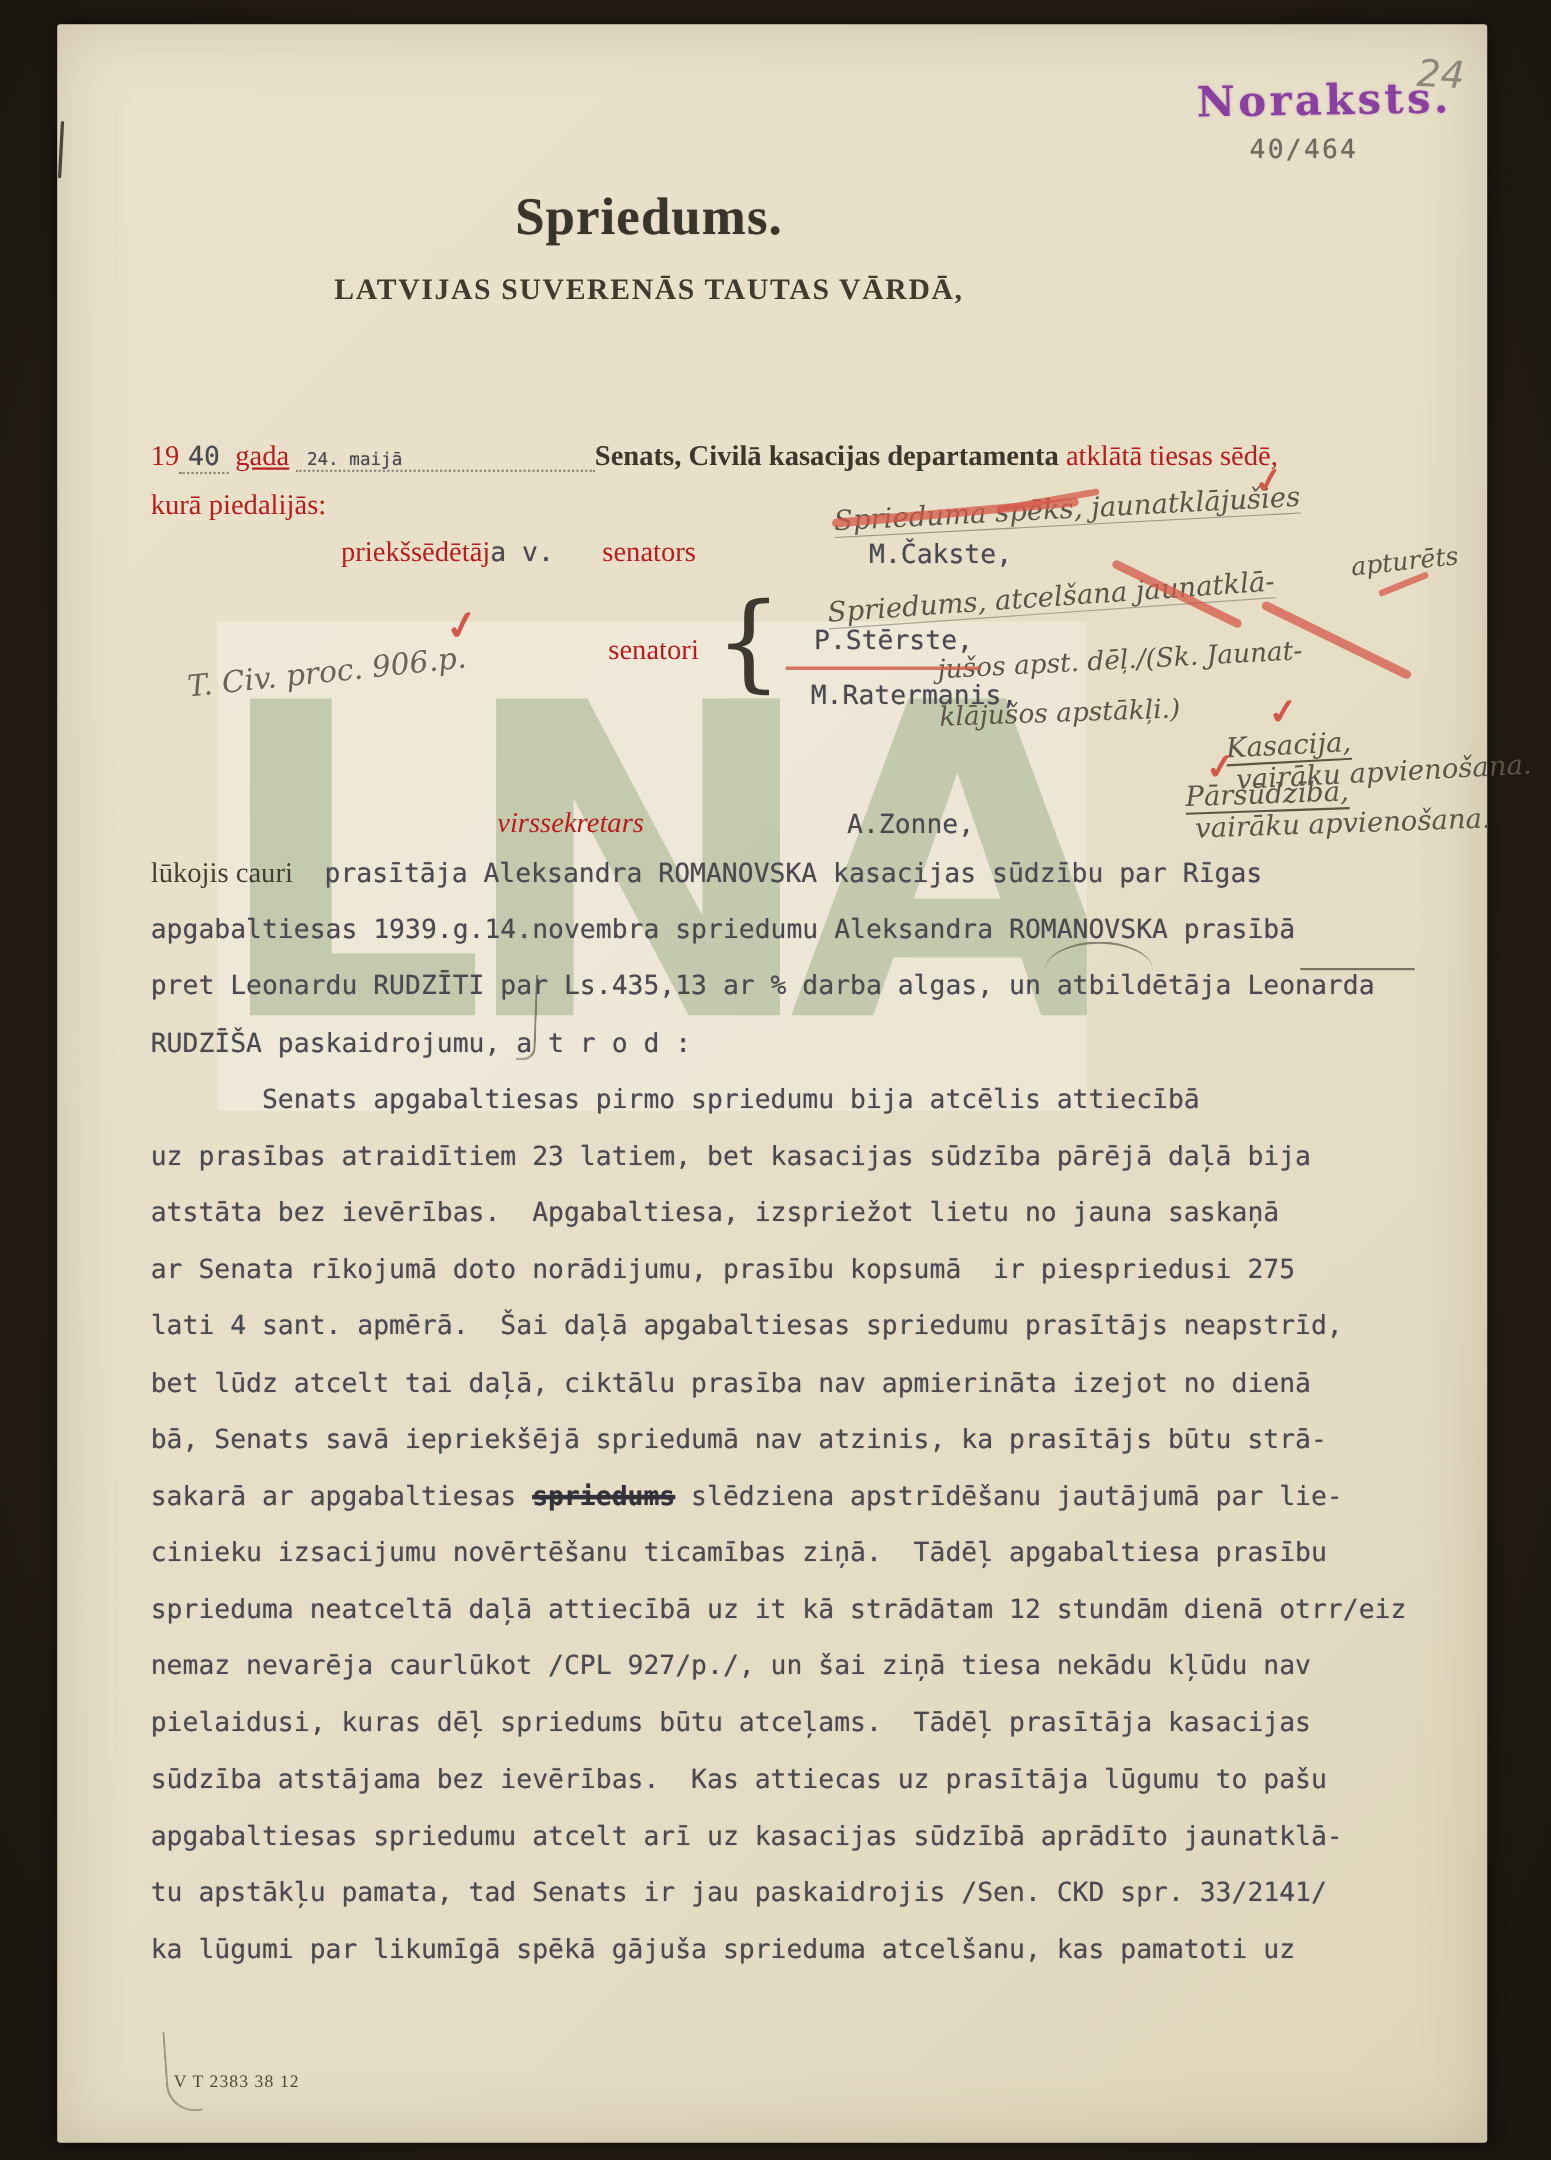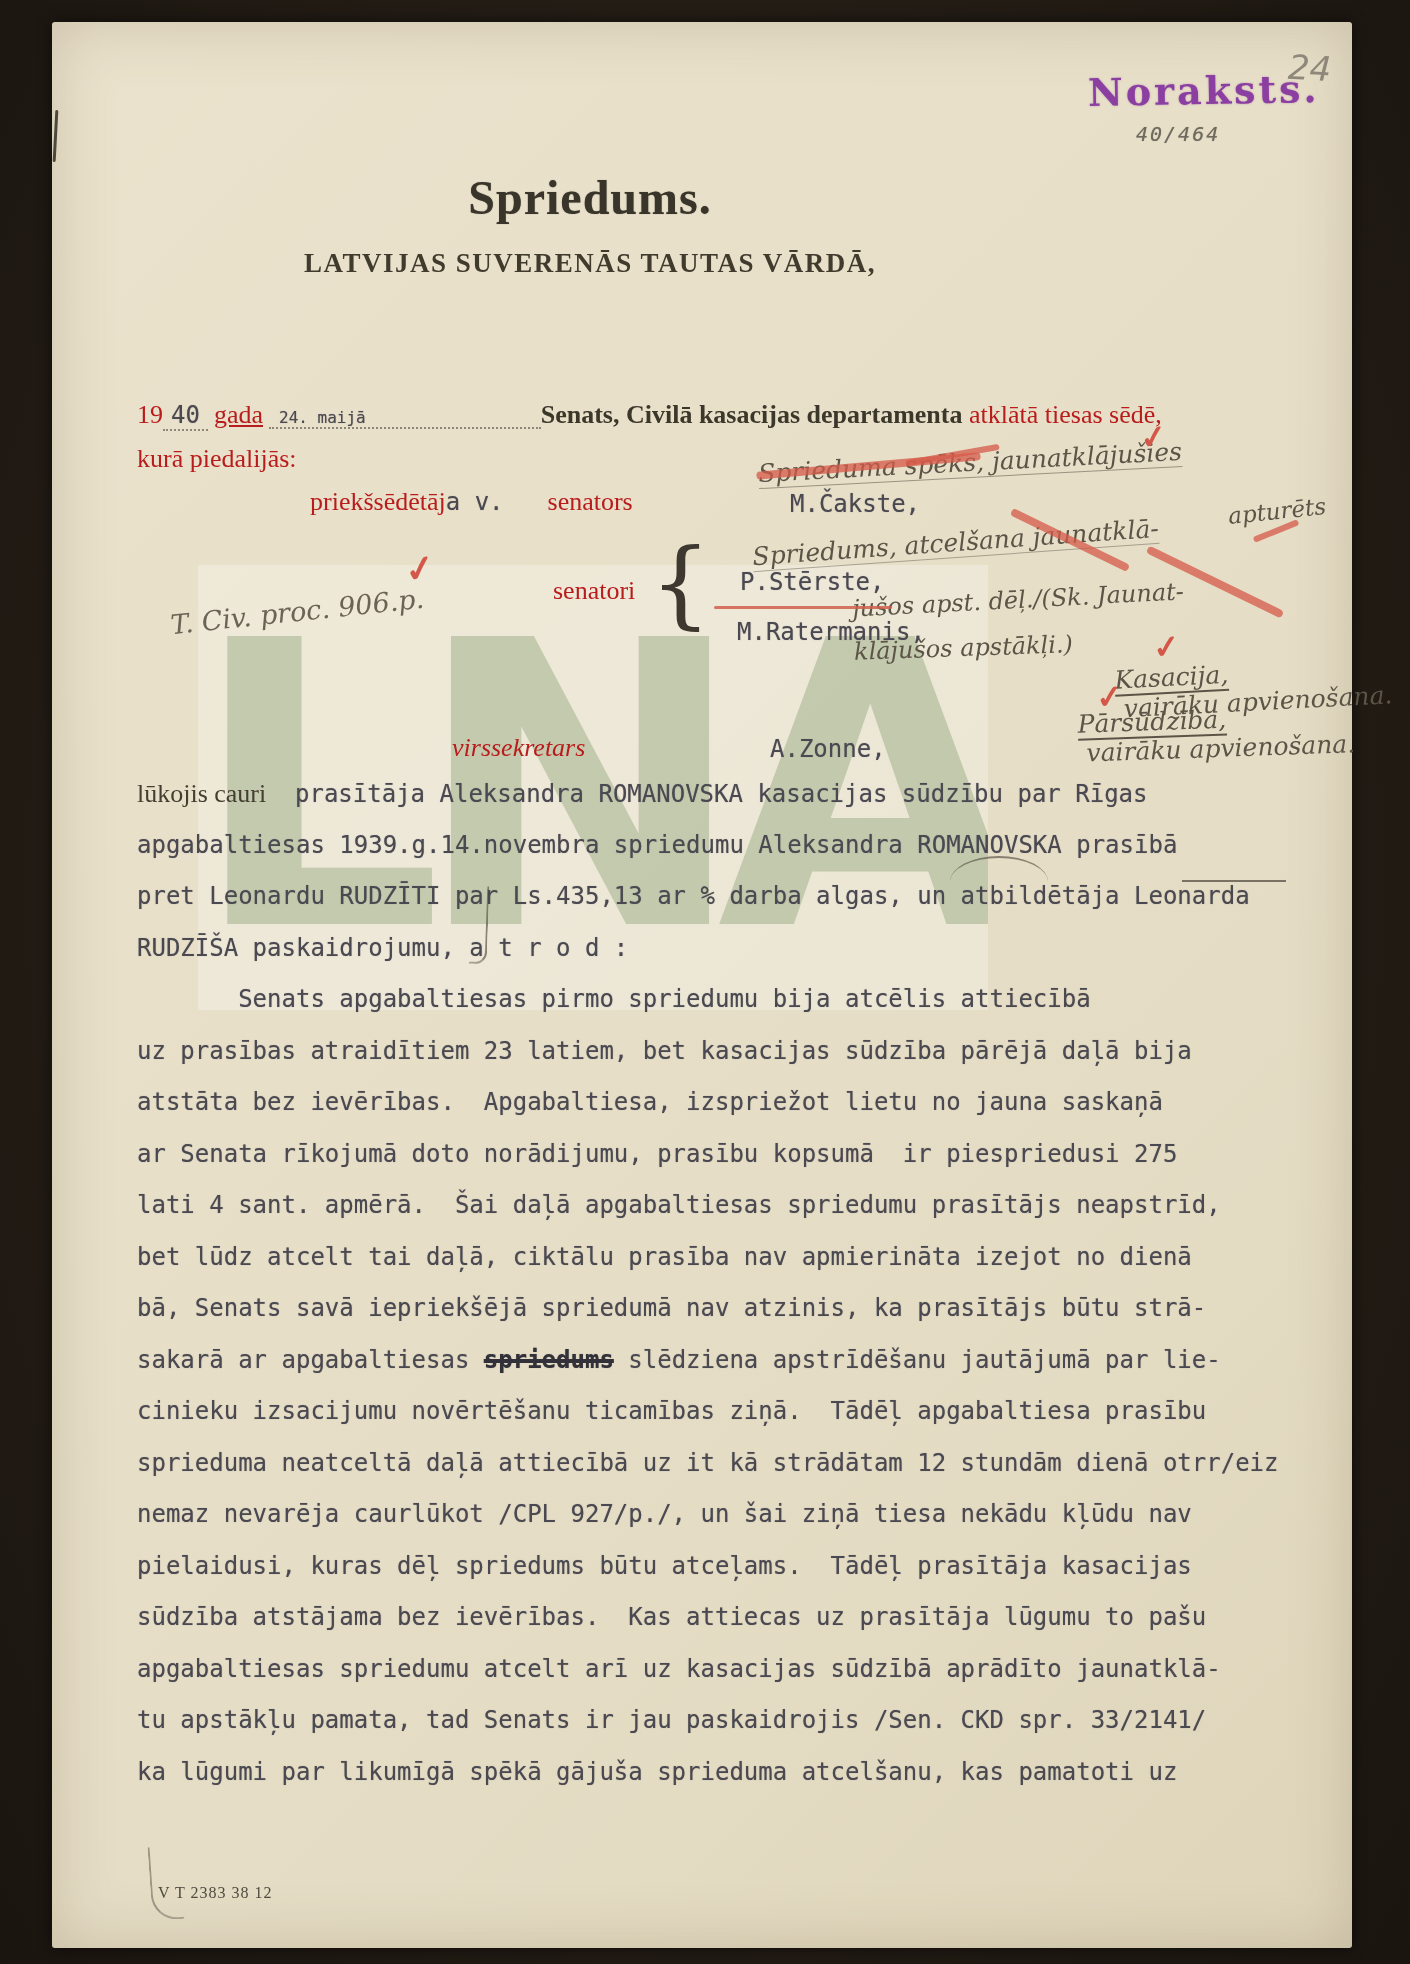--- a/index.html
+++ b/index.html
@@ -45,21 +45,21 @@
 <div class="abs" style="left:54px;top:110px;width:3px;height:52px;background:rgba(40,36,30,.8);transform:rotate(3deg);border-radius:2px;"></div>
 
 <div class="abs watermark">
   <span>LNA</span>
 </div>
 
 <div class="abs pencil" style="left:1288px;top:48px;font-family:'DejaVu Sans',sans-serif;font-style:italic;font-size:34px;transform:rotate(3deg);">24</div>
 
 <div class="abs" style="left:1088px;top:68px;font-family:'DejaVu Serif',serif;font-weight:bold;font-size:38px;color:#8b3fa0;letter-spacing:3px;transform:rotate(-1deg);text-shadow:0 0 2px rgba(139,63,160,.5);">Noraksts.</div>
 
-<div class="abs typed" style="left:1136px;top:122px;font-size:20px;color:#6f6a5c;letter-spacing:2px;font-style:italic;">40/464</div>
+<div class="abs typed" style="left:1136px;top:122px;font-size:24px;color:#6f6a5c;letter-spacing:2px;">40/464</div>
 
 <div class="abs" style="left:120px;top:170px;width:940px;text-align:center;">
   <div class="title">Spriedums.</div>
 </div>
 <div class="abs" style="left:120px;top:248px;width:940px;text-align:center;">
   <div class="subtitle">LATVIJAS SUVERENĀS TAUTAS VĀRDĀ,</div>
 </div>
 
 <div class="abs" style="left:137px;top:400px;width:1160px;display:flex;align-items:baseline;">
   <span class="printed">19</span>

